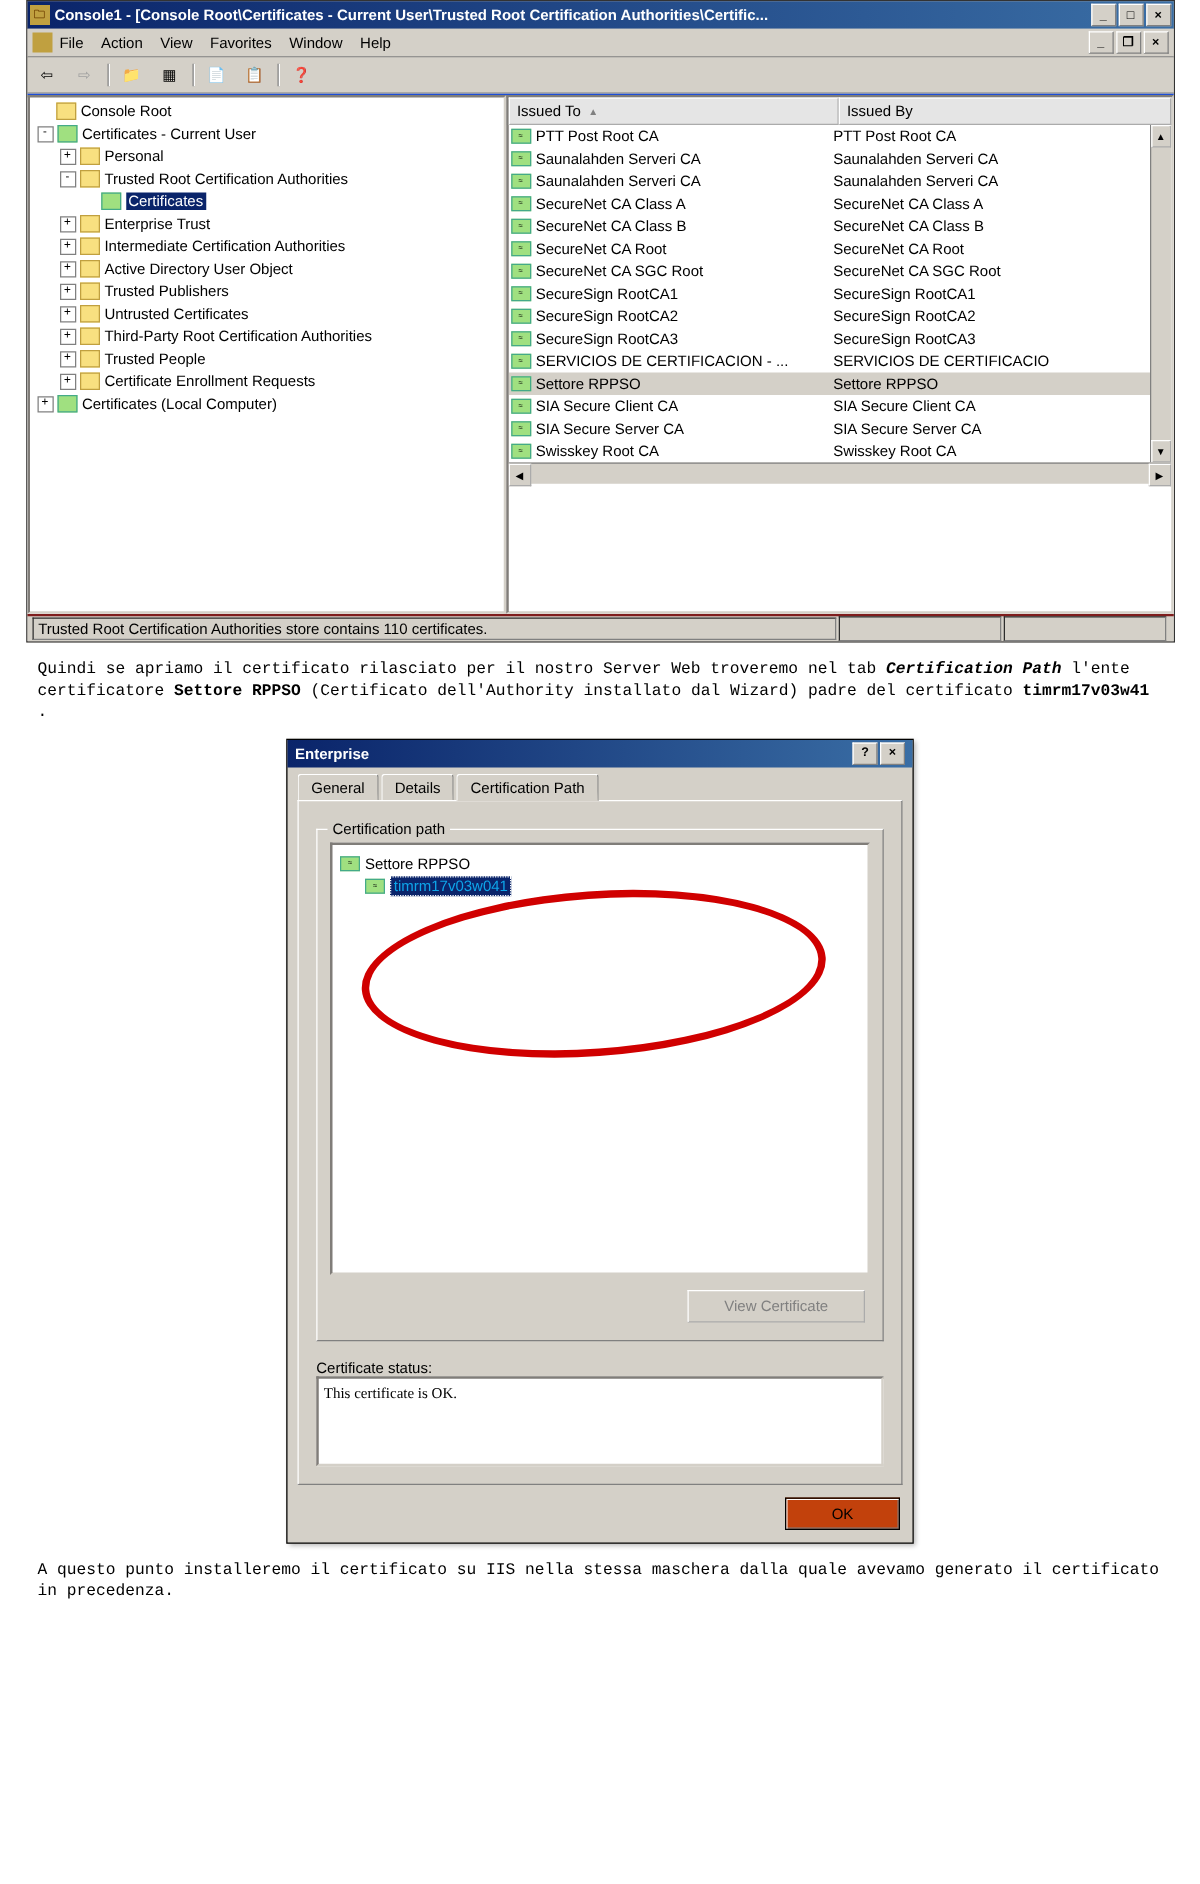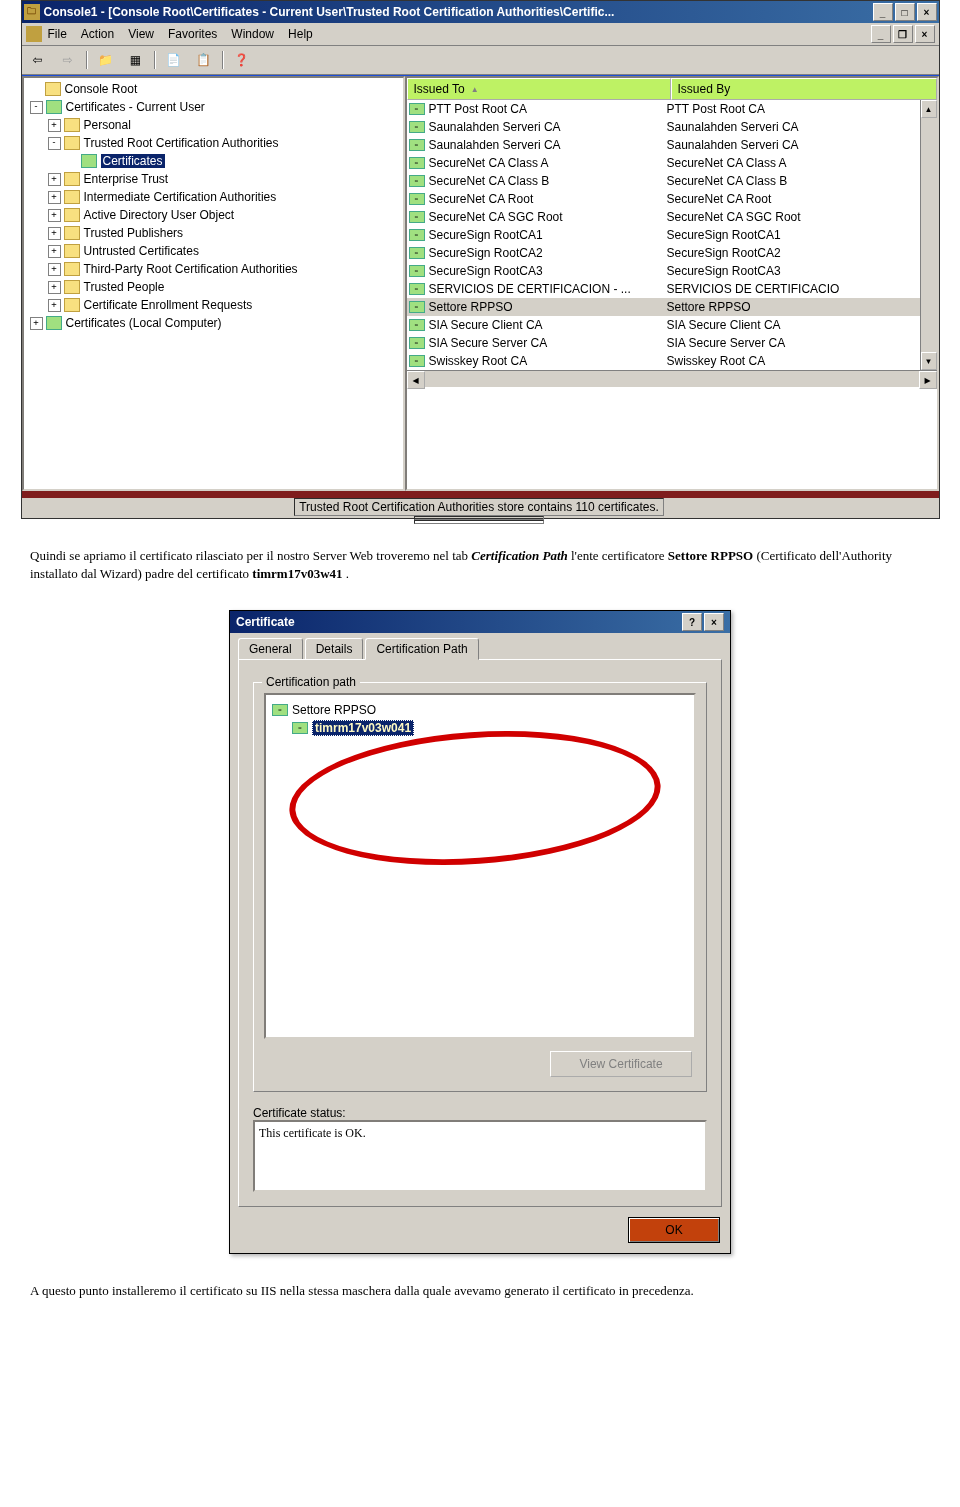--- a/index.html
+++ b/index.html
@@ -17,55 +17,55 @@
   .tsep { width:1px; height:18px; background:#808080; border-right:1px solid #fff;}
   .mmc-body { display:flex; height:415px; background:#fff; border-top:1px solid #1d4ed8;}
   .tree-pane { width:375px; border:2px inset #d4d0c8; background:#fff; overflow:auto; padding:2px;}
   .tree-node { display:flex; align-items:center; height:18px; white-space:nowrap;}
   .expander { width:11px; height:11px; border:1px solid #808080; margin-right:3px; font-size:9px; line-height:9px; text-align:center; font-family:monospace; background:#fff;}
   .indent { display:inline-block;}
   .folder-icon { width:14px; height:12px; background:#f8e080; border:1px solid #c0a040; margin-right:4px;}
   .cert-icon { width:14px; height:12px; background:#a0e080; border:1px solid #4a8; margin-right:4px; display:flex; align-items:center; justify-content:center; font-size:7px;}
   .tree-label.selected { background:#0a246a; color:#fff; padding:0 2px;}
   .list-pane { flex:1; display:flex; flex-direction:column;}
-  .list-headers { display:flex; background:#bef264; border:2px inset #d4d0c8; border-bottom:none;height:22px;}
+  .list-headers { display:flex; background:#e5e5e5; border:2px inset #d4d0c8; border-bottom:none;height:22px;}
   .list-header { border:1px outset #fff; padding:2px 6px; display:flex; align-items:center;}
   .lh1 { width:250px;}
   .lh2 { flex:1;}
   .sort-arrow { margin-left:6px; font-size:8px; color:#808080;}
   .list-body { flex:1; border:2px inset #d4d0c8; border-top:none; background:#fff; overflow:hidden; position:relative;}
   .list-row { display:flex; align-items:center; height:18px;}
   .list-row.selected { background:#d4d0c8;}
   .lc1 { width:254px; display:flex; align-items:center; padding-left:2px; overflow:hidden; white-space:nowrap;}
   .lc2 { flex:1; padding-left:4px; overflow:hidden; white-space:nowrap;}
   .cert-item-icon { width:14px; height:10px; background:#a0e080; border:1px solid #4a8; margin-right:4px; font-size:6px; display:flex; align-items:center; justify-content:center;}
   .hscroll { height:16px; background:#d4d0c8; border-top:1px solid #808080; display:flex;}
   .hscroll .arrow { width:16px; height:16px; background:#d4d0c8; border:1px outset #fff; display:flex; align-items:center; justify-content:center; font-size:8px;}
   .hscroll .track { flex:1;}
   .vscroll { width:16px; background:#d4d0c8; display:flex; flex-direction:column; border-left:1px solid #808080;}
   .vscroll .arrow { height:16px; background:#d4d0c8; border:1px outset #fff; display:flex; align-items:center; justify-content:center; font-size:8px;}
-  .statusbar { background:#d4d0c8; border-top:7px solid #7f1d1d; height:20px; display:flex; align-items:center; padding:0 4px;flex-direction:column;}
+  .statusbar { background:#d4d0c8; border-top:2px solid #7f1d1d; height:20px; display:flex; align-items:center; padding:0 4px;}
   .status-panel { border:1px inset #808080; padding:1px 4px; margin-right:2px;}
   .status-panel.main { flex:1;}
   .status-panel.small { width:120px; height:16px;}
   
-  .doc-text { width:900px; margin:28px auto; font-family: Liberation Serif, serif; font-size:13px; line-height:1.35;}
+  .doc-text { width:900px; margin:12px auto; font-family: Liberation Mono, monospace; font-size:13px; line-height:1.35;}
   
   .screenshot2 { width:500px; margin:10px auto; background:#d4d0c8; border:1px solid #000; box-shadow:2px 2px 4px rgba(0,0,0,0.3); position:relative;}
   .dlg-title { background:linear-gradient(to right,#0a246a,#3a6ea5); height:22px; display:flex; align-items:center; color:#fff; font-weight:bold; padding:0 6px;}
   .dlg-body { padding:4px 8px 8px 8px;}
   .tabs { display:flex; position:relative; top:1px;}
   .tab { background:#d4d0c8; border:1px solid #808080; border-bottom:none; border-top-color:#fff; border-left-color:#fff; padding:3px 10px; margin-right:2px; border-radius:3px 3px 0 0;}
   .tab.active { border-bottom:1px solid #d4d0c8; z-index:2; position:relative;}
   .tab-panel { border:1px solid #808080; border-top-color:#fff; border-left-color:#fff; padding:14px 14px 14px 14px; background:#d4d0c8;}
   .groupbox { border:1px solid #808080; border-top-color:#fff; border-left-color:#fff; padding:10px; position:relative; margin-top:8px;}
   .groupbox-title { position:absolute; top:-8px; left:8px; background:#d4d0c8; padding:0 4px;}
   .path-tree { background:#fff; border:2px inset #d4d0c8; height:330px; padding:6px;}
   .path-node { display:flex; align-items:center; height:18px;}
-  .path-label.sel { background:#0a246a; color:#fef9c3; border:1px dotted #fff; padding:0 2px;font-weight:bold;}
+  .path-label.sel { background:#0a246a; color:#0ea5e9; border:1px dotted #fff; padding:0 2px;}
   .red-ellipse { position:absolute; border:6px solid #d00000; border-radius:50%; width:360px; height:120px; top:72px; left:50px; transform:rotate(-4deg); pointer-events:none;}
   .view-cert-btn { width:140px; height:24px; background:#d4d0c8; border:1px outset #fff; margin:12px 4px 4px auto; display:flex; align-items:center; justify-content:center; color:#808080;}
   .cert-status-box { background:#fff; border:2px inset #d4d0c8; height:60px; padding:4px;font-family:Liberation Serif, serif;}
   .ok-btn { width:90px; height:24px; background:#c2410c; border:1px solid #000; margin:10px 2px 2px auto; display:flex; align-items:center; justify-content:center; box-shadow:inset 1px 1px 0 #fff, inset -1px -1px 0 #808080;}
   .list-body-wrap { display:flex; flex:1; overflow:hidden;}
   .list-rows { flex:1; overflow:hidden;}
 </style>
 </head>
 <body>
 
@@ -337,21 +337,21 @@
   <b><i>Certification Path</i></b>
   <span> l'ente certificatore </span>
   <b>Settore RPPSO</b>
   <span> (Certificato dell'Authority installato dal Wizard) padre del certificato </span>
   <b>timrm17v03w41</b>
   <span>.</span>
 </div>
 
 <div class="screenshot2">
   <div class="dlg-title">
-    <span>Certificate</span>
+    <span>Enterprise</span>
     <div class="winbtns" style="margin-left:auto;">
       <div class="winbtn">?</div>
       <div class="winbtn">×</div>
     </div>
   </div>
   <div class="dlg-body">
     <div class="tabs">
       <div class="tab">General</div>
       <div class="tab">Details</div>
       <div class="tab active">Certification Path</div>

